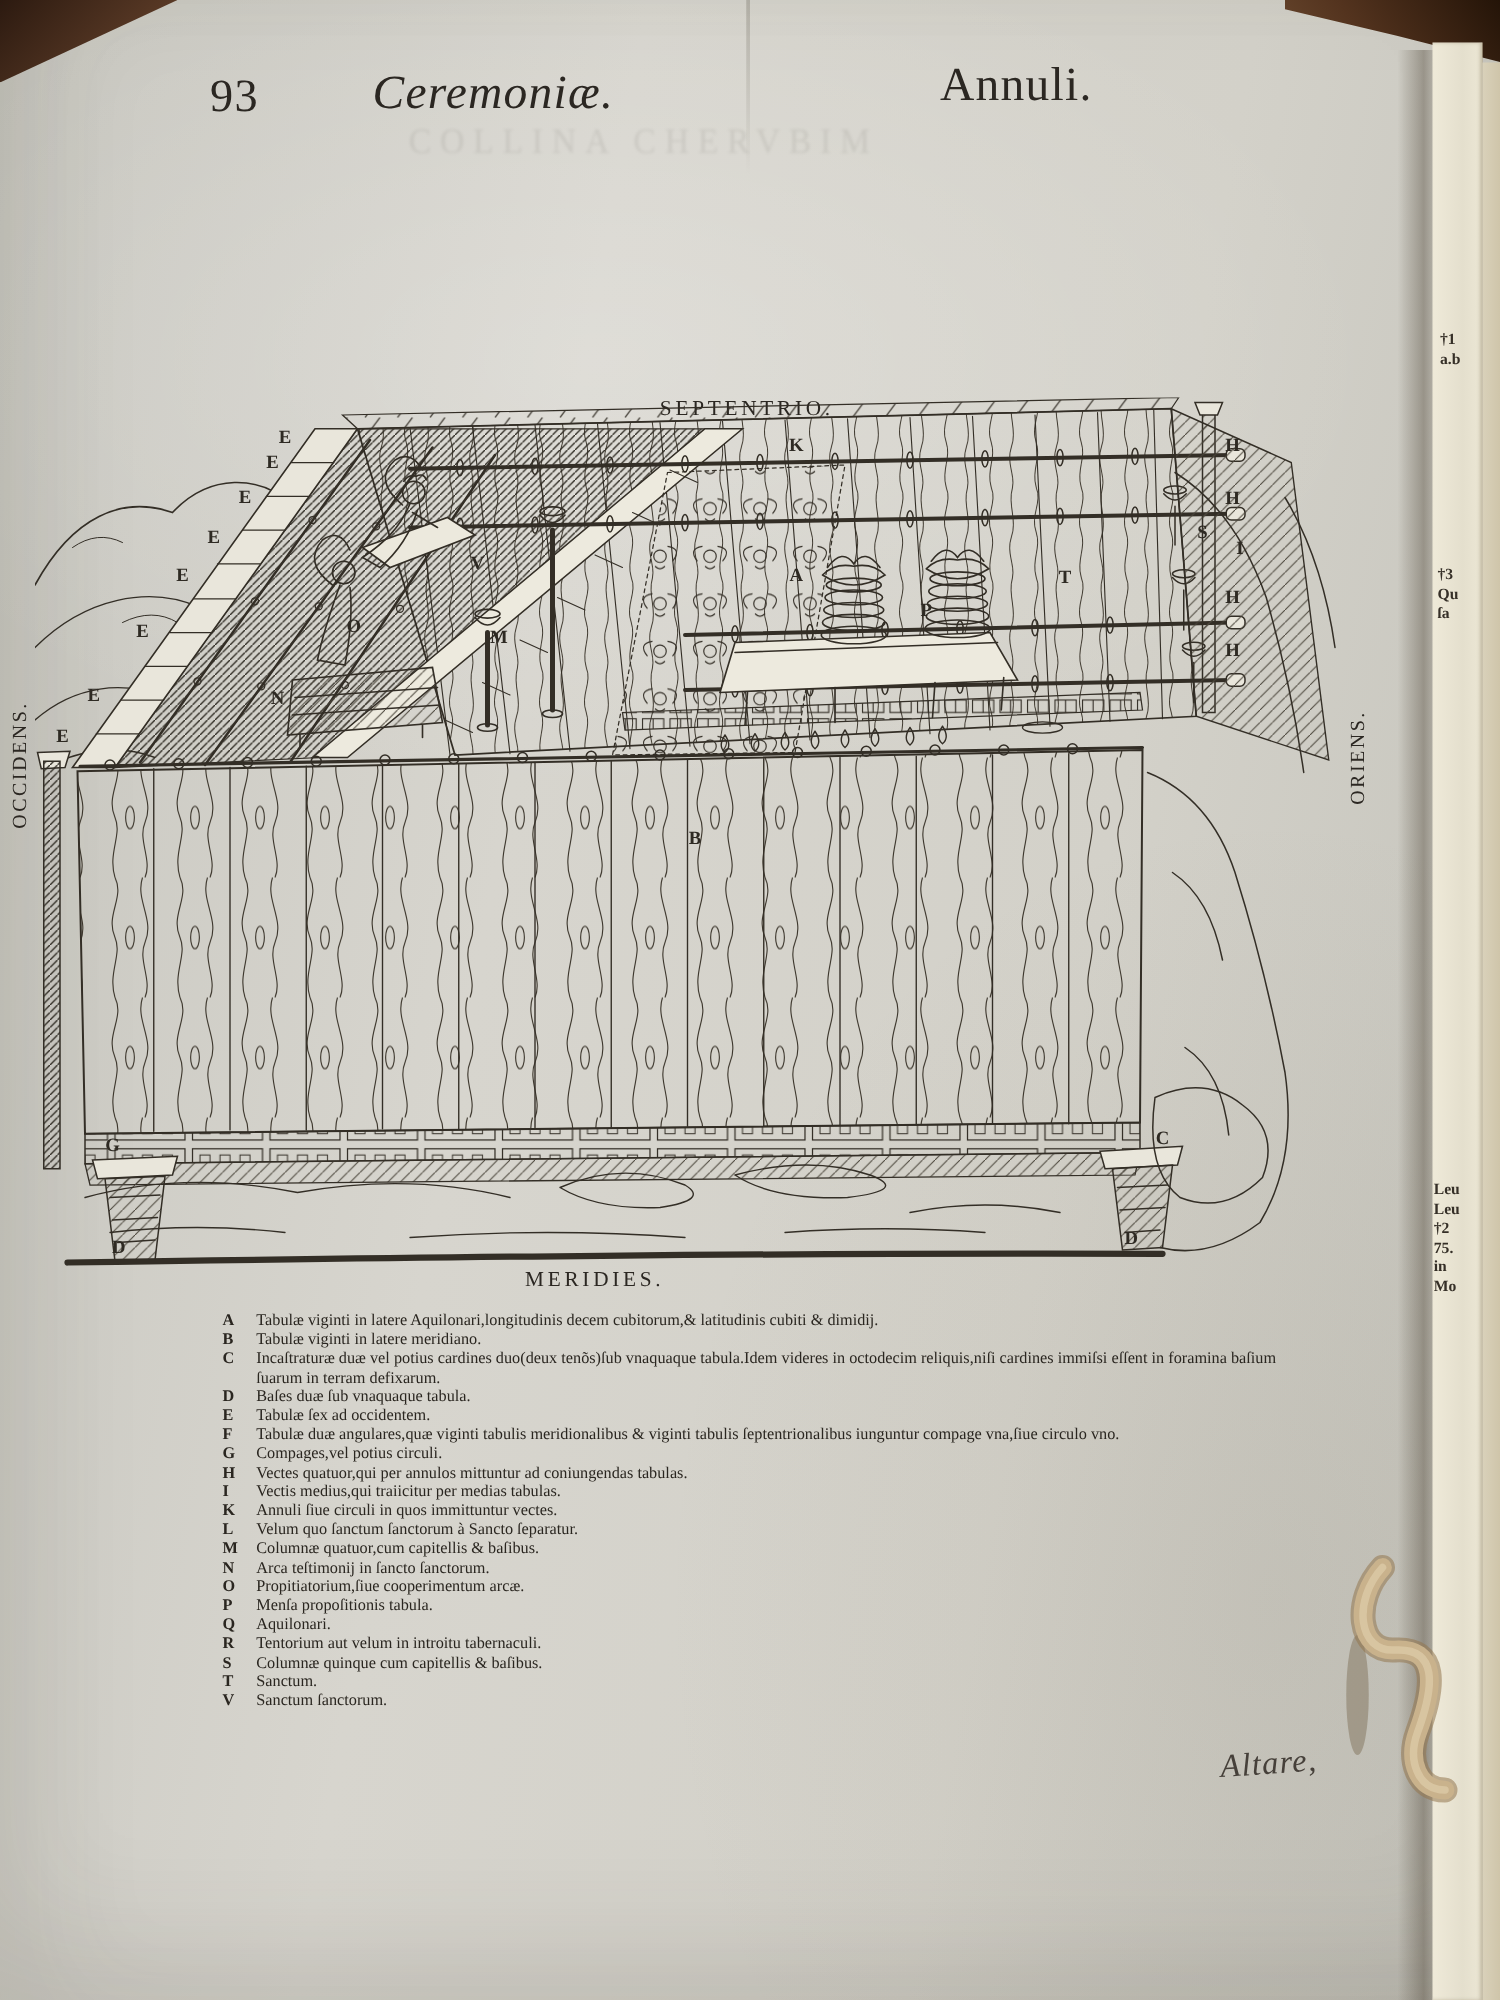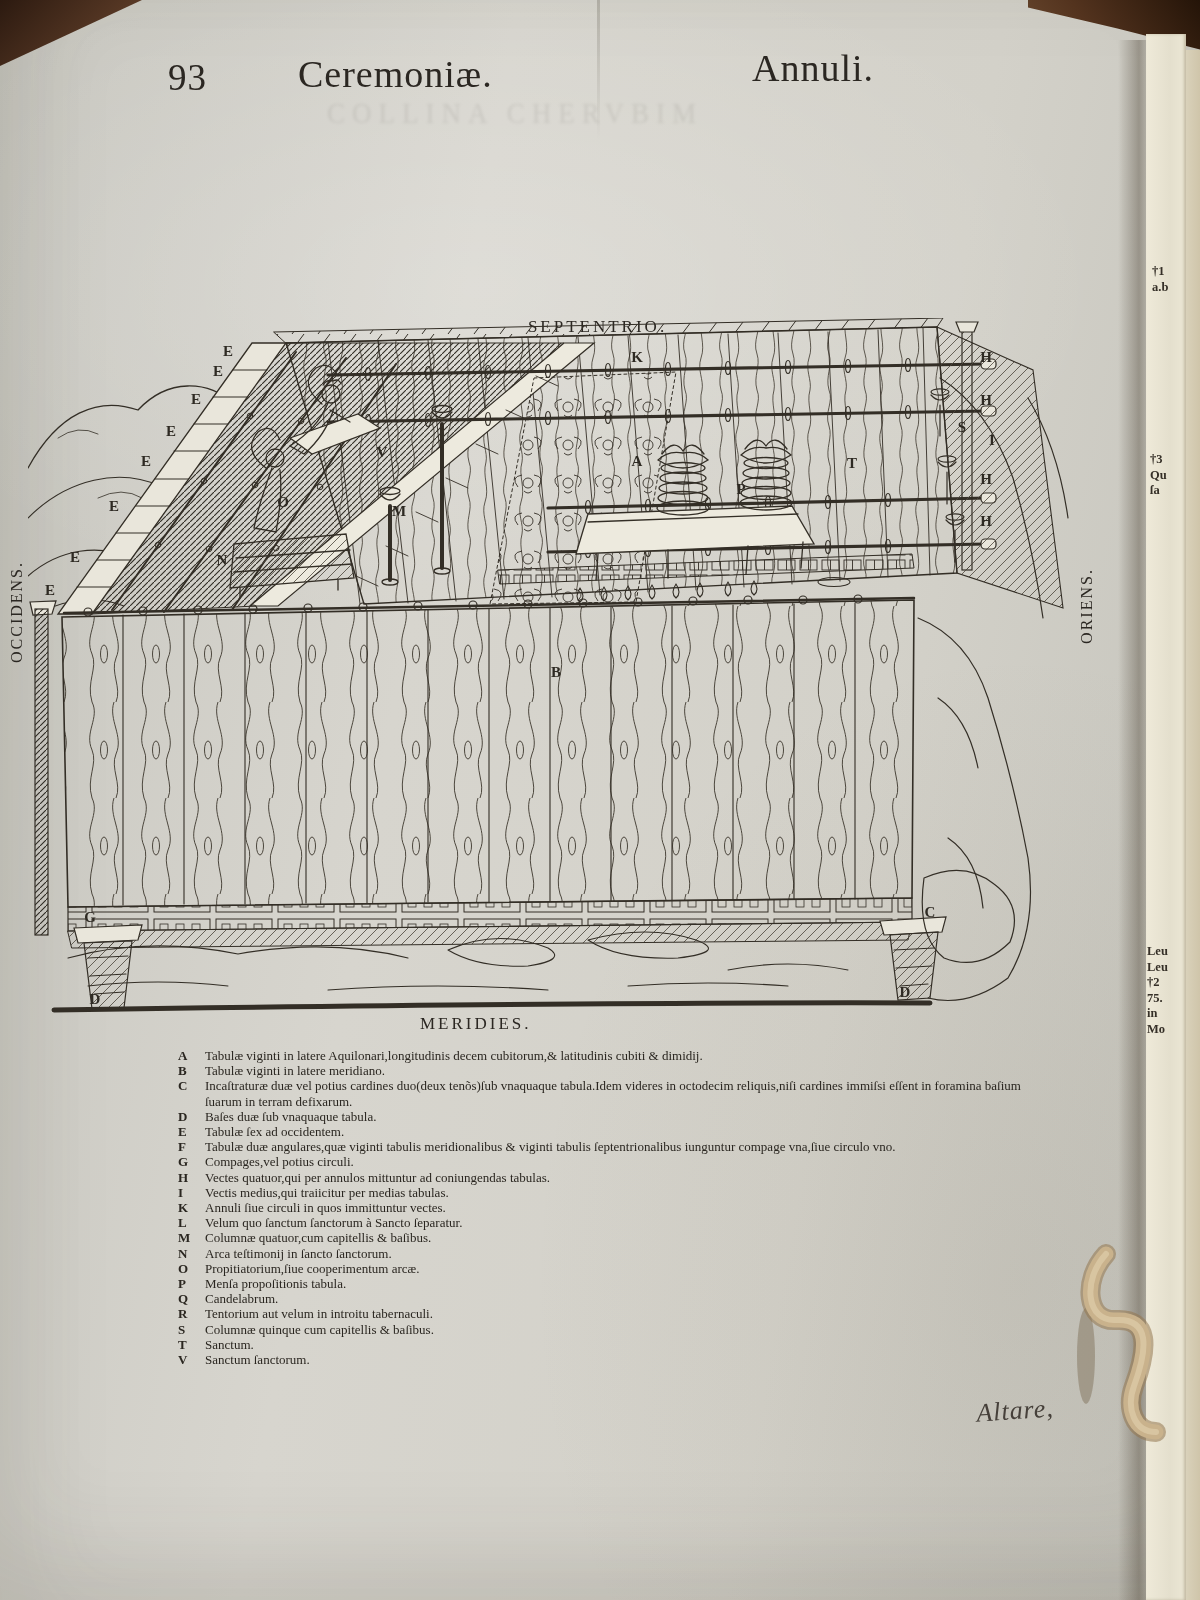--- a/index.html
+++ b/index.html
@@ -15,21 +15,21 @@
   .abs{position:absolute;}
   
   .corner-tl{left:0;top:0;width:142px;height:66px;background:linear-gradient(135deg,#2c1a10,#5a3a26 70%,#7a5538);clip-path:polygon(0 0,100% 0,0 100%);}
   .corner-tr{left:1028px;top:0;width:172px;height:62px;background:linear-gradient(235deg,#241408,#53331e 60%,#6b4a30);clip-path:polygon(0 0,100% 0,100% 80%,52% 46%,0 12%);}
   .crease{left:597px;top:0;width:3px;height:140px;background:linear-gradient(rgba(90,85,72,.28),rgba(90,85,72,0));}
   .edge-groove{left:1118px;top:40px;width:30px;height:1560px;background:linear-gradient(90deg,rgba(70,60,45,0),rgba(70,60,45,.38) 70%,rgba(70,60,45,.15));}
   .edge-strip1{left:1146px;top:34px;width:40px;height:1566px;background:linear-gradient(90deg,#efead9,#e4dfcd 60%,#ece7d5);box-shadow:inset -2px 0 3px rgba(120,105,75,.35);}
   .edge-strip2{left:1186px;top:50px;width:14px;height:1550px;background:linear-gradient(90deg,#d9d1ba,#cfc5aa);}
   
   .pgnum{left:168px;top:56px;font-size:37px;letter-spacing:1px;}
-  .runtitle{left:298px;top:52px;font-size:38px;letter-spacing:1px;}
+  .runtitle{left:298px;top:52px;font-size:38px;letter-spacing:1px;font-style:italic;}
   .runright{left:752px;top:46px;font-size:38px;letter-spacing:1px;}
   .ghost{left:225px;top:98px;width:580px;text-align:center;font-size:27px;letter-spacing:7px;color:#5e5b53;opacity:.12;filter:blur(1.4px);transform:scaleY(1.06);}
   .platetitle{left:375px;top:238px;width:420px;text-align:center;font-size:30px;letter-spacing:6px;}
   .compass-n{left:455px;top:296px;width:285px;text-align:center;font-size:17px;letter-spacing:3px;margin-top:21px;}
   .compass-s{left:420px;top:1014px;width:285px;text-align:left;font-size:17px;letter-spacing:3px;}
   .compass-w{left:17px;top:612px;transform:translate(-50%,-50%) rotate(-90deg);font-size:16px;letter-spacing:2px;white-space:nowrap;}
   .compass-e{left:1087px;top:606px;transform:translate(-50%,-50%) rotate(-90deg);font-size:16px;letter-spacing:2px;white-space:nowrap;}
   #woodcut{left:28px;top:318px;}
   .plate-letter{position:absolute;transform:translate(-50%,-50%);font-size:15px;font-weight:bold;color:#2e2a23;}
   
@@ -377,21 +377,21 @@
       <div class="legend-row">
         <span class="legend-key">O</span>
         <span class="legend-text">Propitiatorium,ſiue cooperimentum arcæ.</span>
       </div>
       <div class="legend-row">
         <span class="legend-key">P</span>
         <span class="legend-text">Menſa propoſitionis tabula.</span>
       </div>
       <div class="legend-row">
         <span class="legend-key">Q</span>
-        <span class="legend-text">Candelabrum.</span>
+        <span class="legend-text">Aquilonari.</span>
       </div>
       <div class="legend-row">
         <span class="legend-key">R</span>
         <span class="legend-text">Tentorium aut velum in introitu tabernaculi.</span>
       </div>
       <div class="legend-row">
         <span class="legend-key">S</span>
         <span class="legend-text">Columnæ quinque cum capitellis &amp; baſibus.</span>
       </div>
       <div class="legend-row">

